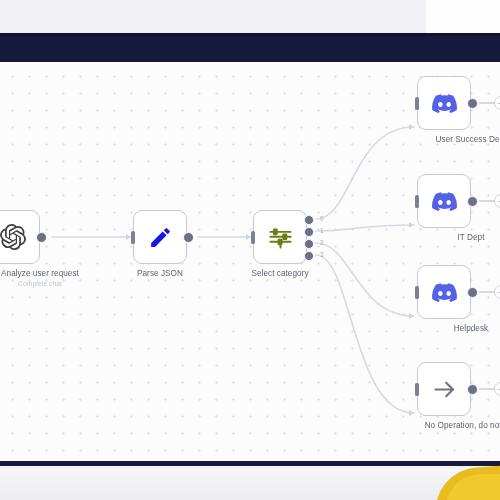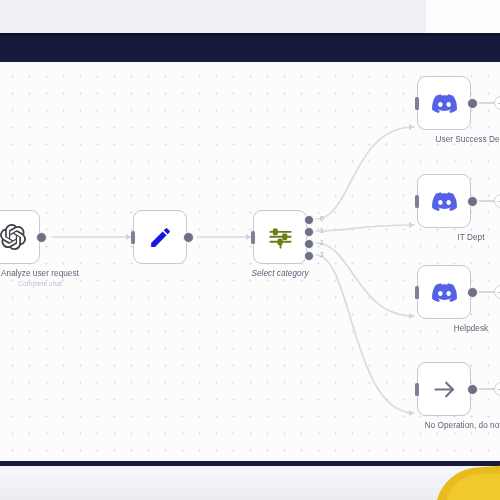--- a/index.html
+++ b/index.html
@@ -103,20 +103,21 @@
     <div class="label" style="left:-26px;top:207px;">Analyze user request</div>
     <div class="sublabel" style="left:-26px;top:217px;">Complete chat</div>
 
     <div class="node" style="left:133px;top:148px;">
       <svg width="25" height="25" viewBox="0 0 24 24">
         <path fill="#1717e0" d="M3 17.25V21h3.75L17.81 9.94l-3.75-3.75L3 17.25zM20.71 7.04a1 1 0 0 0 0-1.41l-2.34-2.34a1 1 0 0 0-1.41 0l-1.83 1.83 3.75 3.75 1.83-1.83z"></path>
       </svg>
       <div class="port-in" style="left:-3.2px;top:20px;"></div>
       <div class="port-out" style="left:49px;top:21px;"></div>
     </div>
+    <div class="label" style="left:94px;top:207px;">Parse JSON</div>
 
     <div class="node" style="left:253px;top:148px;">
       <svg width="27" height="27" viewBox="0 0 24 24">
         <g stroke="#6d7b14" stroke-width="1.7" stroke-linecap="round">
           <line x1="3" y1="7" x2="21" y2="7"></line>
           <line x1="3" y1="11.4" x2="21" y2="11.4"></line>
           <line x1="3" y1="15.8" x2="21" y2="15.8"></line>
         </g>
         <g fill="#6d7b14">
           <rect x="5.2" y="4.1" width="4.4" height="5.8" rx="1.2"></rect>
@@ -131,21 +132,21 @@
       <div class="port-out sm" style="left:50px;top:16.2px;"></div>
       <div class="port-out sm" style="left:50px;top:28.2px;"></div>
       <div class="port-out sm" style="left:50px;top:40.2px;"></div>
     </div>
 
     <div class="port-num" style="left:320px;top:153px;">0</div>
     <div class="port-num" style="left:320px;top:165px;">1</div>
     <div class="port-num" style="left:320px;top:177px;">2</div>
     <div class="port-num" style="left:320px;top:189px;">3</div>
 
-    <div class="label" style="left:214px;top:207px;font-style:italic;">Select category</div>
+    <div class="label" style="left:214px;top:207px;">Select category</div>
 
     <div class="node" style="left:417px;top:14px;">
       <svg width="25" height="25" viewBox="0 0 24 24">
         <path fill="#5561e6" d="M20.32 4.57A19.8 19.8 0 0 0 15.43 3a13.9 13.9 0 0 0-.63 1.29 18.3 18.3 0 0 0-5.6 0A13.9 13.9 0 0 0 8.57 3 19.7 19.7 0 0 0 3.68 4.58C.58 9.2-.26 13.7.16 18.14a19.9 19.9 0 0 0 6.07 3.07c.49-.67.92-1.38 1.3-2.12a13 13 0 0 1-2.05-.98c.17-.13.34-.26.5-.4a14.2 14.2 0 0 0 12.08 0c.16.14.33.27.5.4-.65.39-1.34.72-2.05.99.37.74.8 1.45 1.29 2.11a19.8 19.8 0 0 0 6.07-3.07c.5-5.14-.85-9.6-3.55-13.57zM8.02 15.41c-1.18 0-2.16-1.08-2.16-2.41s.94-2.42 2.16-2.42 2.18 1.09 2.16 2.42c0 1.33-.95 2.41-2.16 2.41zm7.96 0c-1.18 0-2.16-1.08-2.16-2.41s.95-2.42 2.16-2.42 2.18 1.09 2.16 2.42c0 1.33-.94 2.41-2.16 2.41z"></path>
       </svg>
       <div class="port-in" style="left:-3.2px;top:20px;"></div>
       <div class="port-out" style="left:49px;top:21px;"></div>
     </div>
     <div class="stub" style="left:479px;top:40px;width:17px;"></div>
     <div class="plus" style="left:494px;top:34px;"></div>

